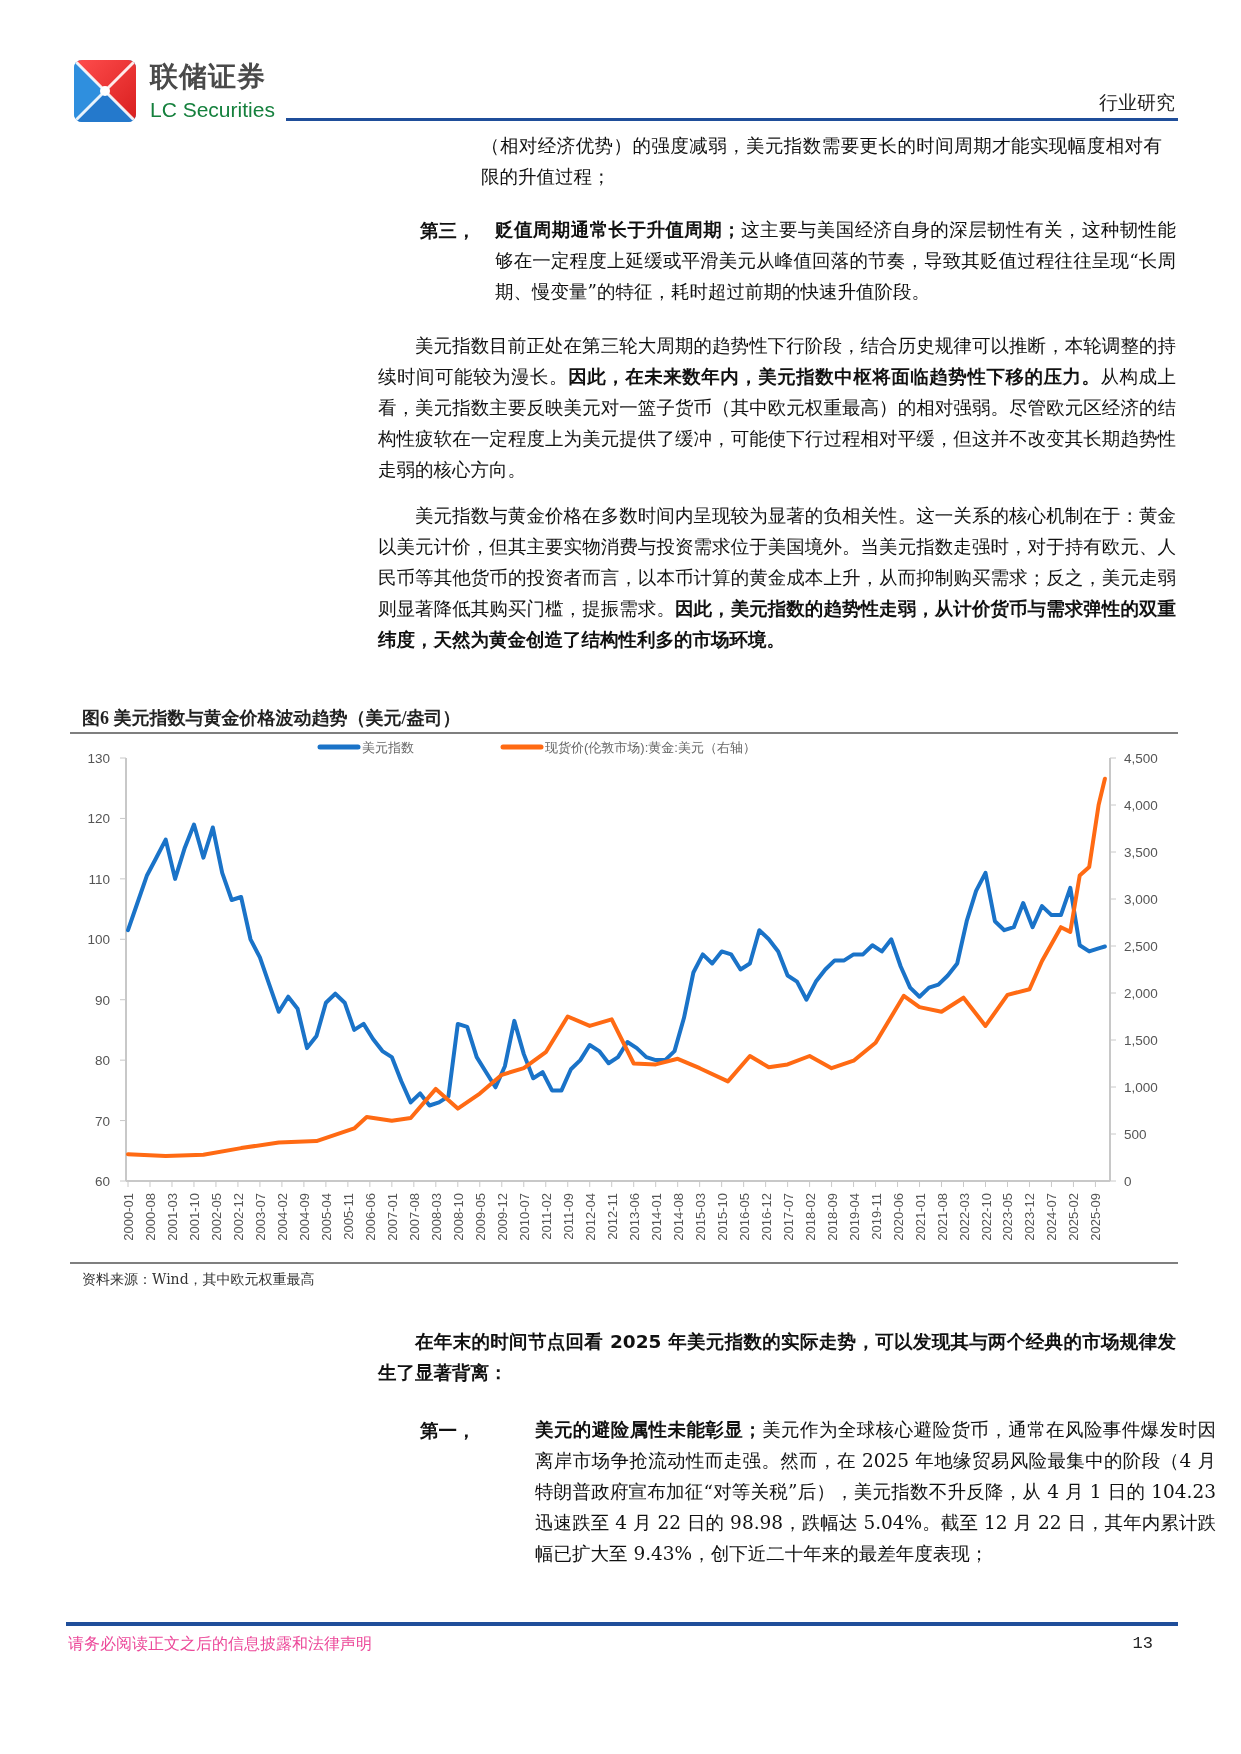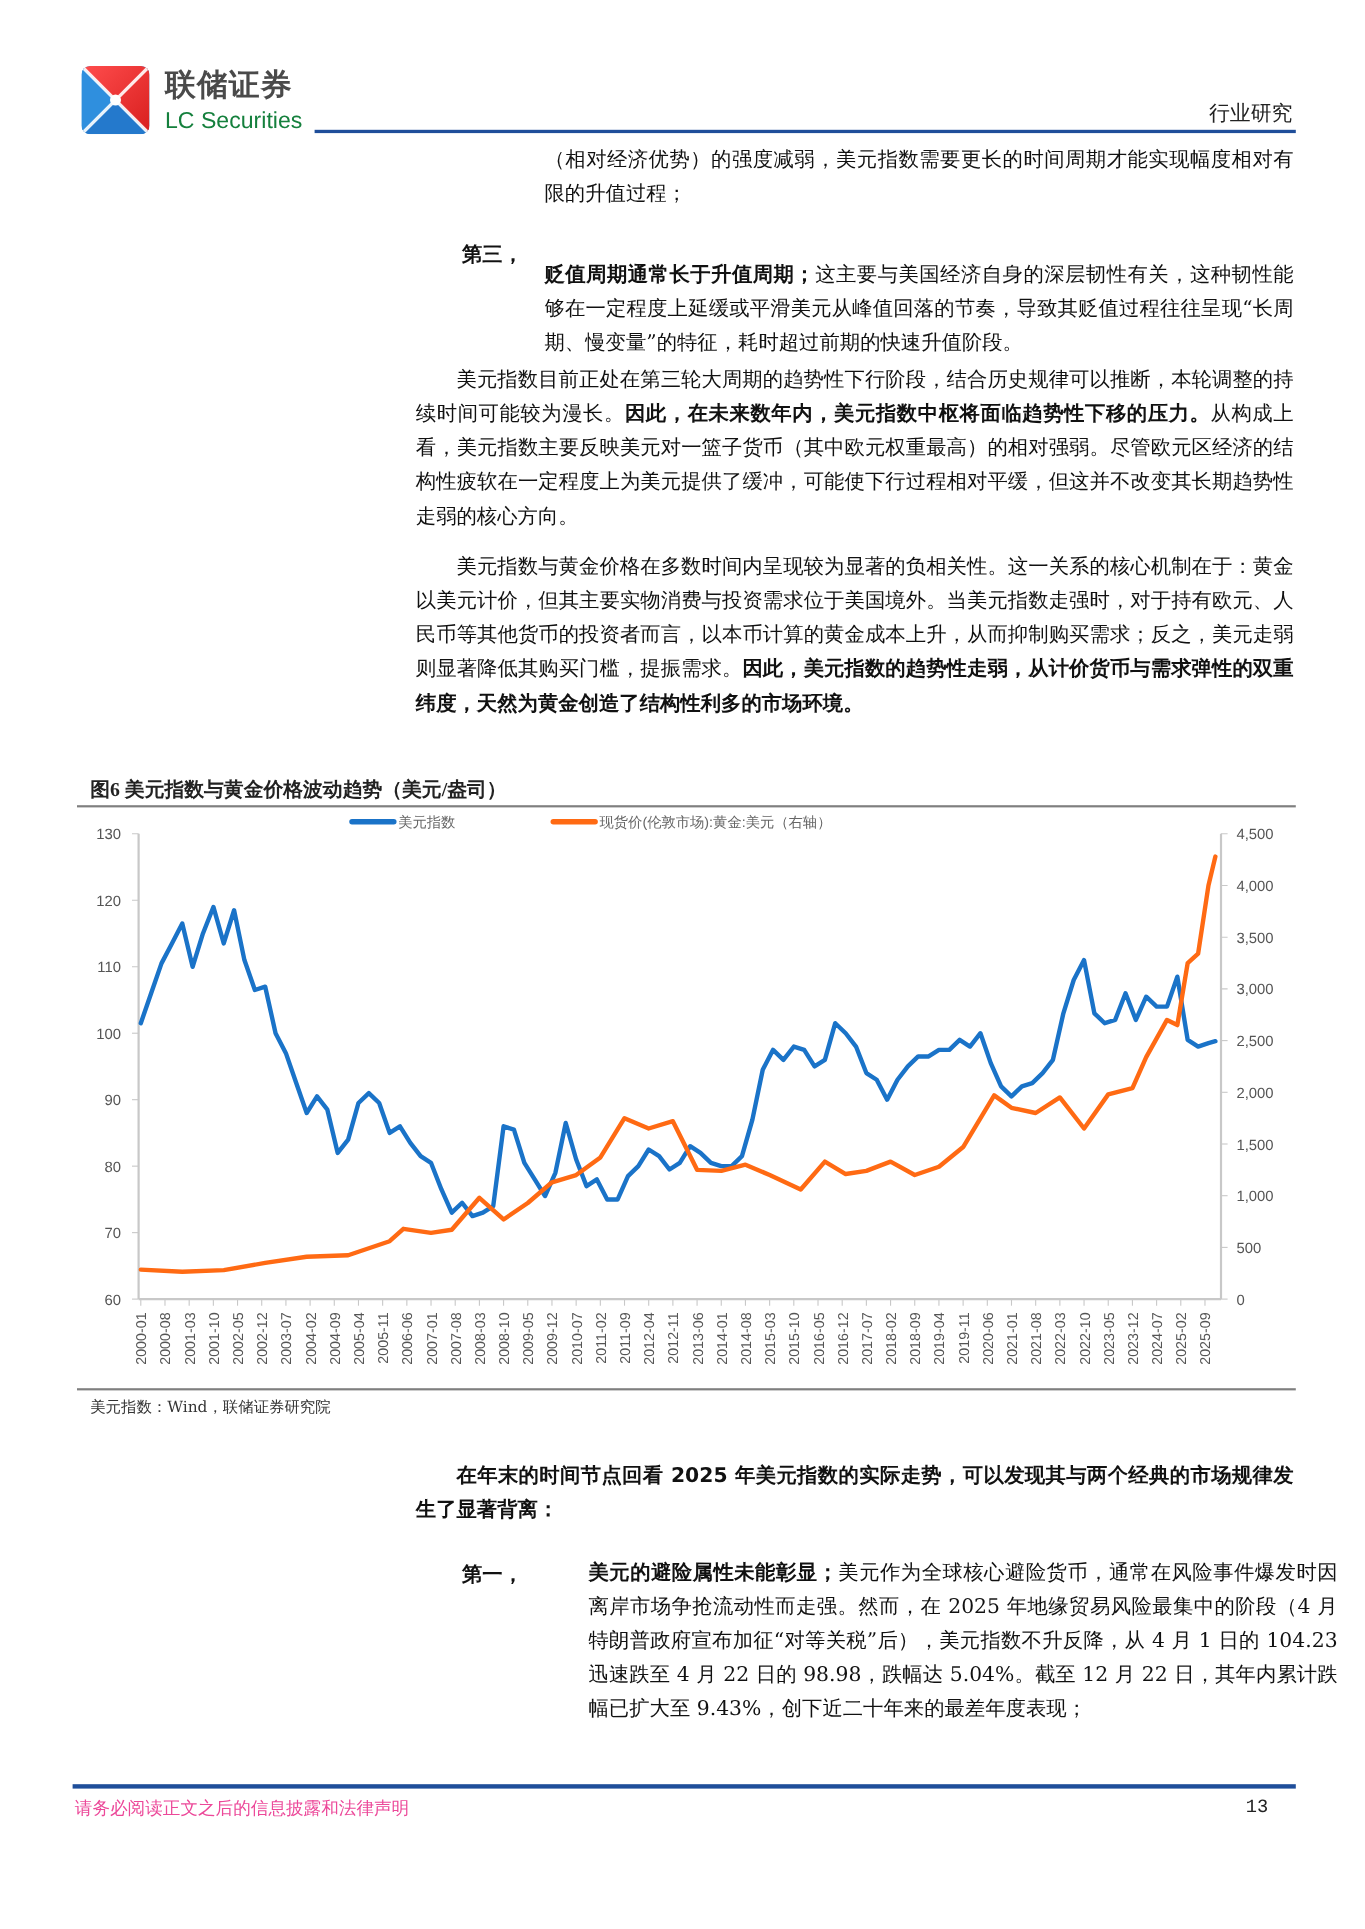--- a/index.html
+++ b/index.html
@@ -45,24 +45,24 @@
     <polygon points="0,62 31,31 62,62" fill="#2479cc"></polygon>
     <path d="M0 0 L31 31 L62 0 M0 62 L31 31 L62 62" stroke="#fff" stroke-width="3" fill="none" opacity="0.9"></path>
     <circle cx="31" cy="31" r="5" fill="#fff"></circle>
   </svg>
 </div>
 <div class="brand-cn">联储证券</div>
 <div class="brand-en">LC Securities</div>
 <div class="header-line"></div>
 <div class="header-right">行业研究</div>
 
-<div class="para" style="left:495px;width:681px;top:130px;">（相对经济优势）的强度减弱，美元指数需要更长的时间周期才能实现幅度相对有限的升值过程；</div>
+<div class="para" style="left:481px;width:681px;top:130px;">（相对经济优势）的强度减弱，美元指数需要更长的时间周期才能实现幅度相对有限的升值过程；</div>
 
 <div class="lead" style="top:218px;">第三，</div>
-<div class="hang" style="top:214px;margin-top:20px;">
+<div class="hang" style="top:214px;">
   <b>贬值周期通常长于升值周期；</b><span>这主要与美国经济自身的深层韧性有关，这种韧性能够在一定程度上延缓或平滑美元从峰值回落的节奏，导致其贬值过程往往呈现“长周期、慢变量”的特征，耗时超过前期的快速升值阶段。</span>
 </div>
 
 <div class="para indent" style="top:330px;">
   <span>美元指数目前正处在第三轮大周期的趋势性下行阶段，结合历史规律可以推断，本轮调整的持续时间可能较为漫长。</span><b>因此，在未来数年内，美元指数中枢将面临趋势性下移的压力。</b><span>从构成上看，美元指数主要反映美元对一篮子货币（其中欧元权重最高）的相对强弱。尽管欧元区经济的结构性疲软在一定程度上为美元提供了缓冲，可能使下行过程相对平缓，但这并不改变其长期趋势性走弱的核心方向。</span>
 </div>
 
 <div class="para indent" style="top:500px;">
   <span>美元指数与黄金价格在多数时间内呈现较为显著的负相关性。这一关系的核心机制在于：黄金以美元计价，但其主要实物消费与投资需求位于美国境外。当美元指数走强时，对于持有欧元、人民币等其他货币的投资者而言，以本币计算的黄金成本上升，从而抑制购买需求；反之，美元走弱则显著降低其购买门槛，提振需求。</span><b>因此，美元指数的趋势性走弱，从计价货币与需求弹性的双重纬度，天然为黄金创造了结构性利多的市场环境。</b>
 </div>
@@ -210,21 +210,21 @@
         <text x="0" y="0" font-size="13" fill="#555" text-anchor="end" transform="translate(1030.4358974358975,458) rotate(-90)">2025-09</text>
       </g>
     <g id="lines">
         <polyline points="58.0,195.2 67.4,168.0 76.8,140.8 86.3,122.7 95.7,104.6 105.1,143.9 114.5,113.6 124.0,89.5 133.4,122.7 142.8,92.5 152.2,137.8 161.7,165.0 171.1,162.0 180.5,204.3 189.9,222.4 199.3,249.6 208.8,276.8 218.2,261.7 227.6,273.8 237.0,313.1 246.5,301.0 255.9,267.7 265.3,258.7 274.7,267.7 284.2,294.9 293.6,288.9 303.0,304.0 312.4,316.1 321.8,322.1 331.3,346.3 340.7,367.4 350.1,358.4 359.5,370.5 369.0,367.4 378.4,361.4 387.8,288.9 397.2,291.9 406.7,322.1 416.1,337.2 425.5,352.3 434.9,331.2 444.3,285.9 453.8,319.1 463.2,343.3 472.6,337.2 482.0,355.4 491.5,355.4 500.9,334.2 510.3,325.1 519.7,310.0 529.2,316.1 538.6,328.2 548.0,322.1 557.4,307.0 566.8,313.1 576.3,322.1 585.7,325.1 595.1,325.1 604.5,316.1 614.0,282.8 623.4,237.5 632.8,219.4 642.2,228.5 651.7,216.4 661.1,219.4 670.5,234.5 679.9,228.5 689.3,195.2 698.8,204.3 708.2,216.4 717.6,240.5 727.0,246.6 736.5,264.7 745.9,246.6 755.3,234.5 764.7,225.4 774.2,225.4 783.6,219.4 793.0,219.4 802.4,210.3 811.8,216.4 821.3,204.3 830.7,231.5 840.1,252.6 849.5,261.7 859.0,252.6 868.4,249.6 877.8,240.5 887.2,228.5 896.7,186.2 906.1,155.9 915.5,137.8 924.9,186.2 934.3,195.2 943.8,192.2 953.2,168.0 962.6,192.2 972.0,171.1 981.5,180.1 990.9,180.1 1000.3,152.9 1009.7,210.3 1019.2,216.4 1028.6,213.3 1034.9,211.5" fill="none" stroke="#1a73c8" stroke-width="4" stroke-linejoin="round" stroke-linecap="round"></polyline>
         <polyline points="58.0,419.2 95.7,421.1 133.4,419.7 171.1,413.1 208.8,407.5 246.5,406.1 284.2,393.4 296.7,382.1 321.8,385.8 340.7,383.0 365.8,353.9 387.8,373.6 409.8,358.6 431.8,339.8 453.8,333.2 475.8,317.2 497.7,281.5 519.7,290.9 541.7,284.3 563.7,328.5 585.7,329.4 607.7,323.8 629.7,333.2 657.9,346.4 679.9,321.0 698.8,332.3 717.6,329.4 739.6,321.0 761.6,333.2 783.6,325.7 805.6,307.8 833.8,260.8 849.5,272.1 871.5,276.8 893.5,262.7 915.5,290.9 937.5,259.9 959.5,254.2 972.0,226.0 990.9,192.2 1000.3,196.9 1009.7,140.5 1019.2,132.0 1028.6,70.0 1034.9,43.7" fill="none" stroke="#ff6a13" stroke-width="4" stroke-linejoin="round" stroke-linecap="round"></polyline>
       </g>
   </svg>
 </div>
 
 <div class="fig-rule" style="top:1262px;"></div>
-<div class="source">美元指数：Wind，联储证券研究院</div>
+<div class="source">资料来源：Wind，其中欧元权重最高</div>
 
 <div class="para indent" style="top:1326px;">
   <b>在年末的时间节点回看 2025 年美元指数的实际走势，可以发现其与两个经典的市场规律发生了显著背离：</b>
 </div>
 
 <div class="lead" style="top:1418px;">第一，</div>
 <div class="hang" style="top:1414px;margin-left:40px;">
   <b>美元的避险属性未能彰显；</b><span>美元作为全球核心避险货币，通常在风险事件爆发时因离岸市场争抢流动性而走强。然而，在 2025 年地缘贸易风险最集中的阶段（4 月特朗普政府宣布加征“对等关税”后），美元指数不升反降，从 4 月 1 日的 104.23 迅速跌至 4 月 22 日的 98.98，跌幅达 5.04%。截至 12 月 22 日，其年内累计跌幅已扩大至 9.43%，创下近二十年来的最差年度表现；</span>
 </div>
 

